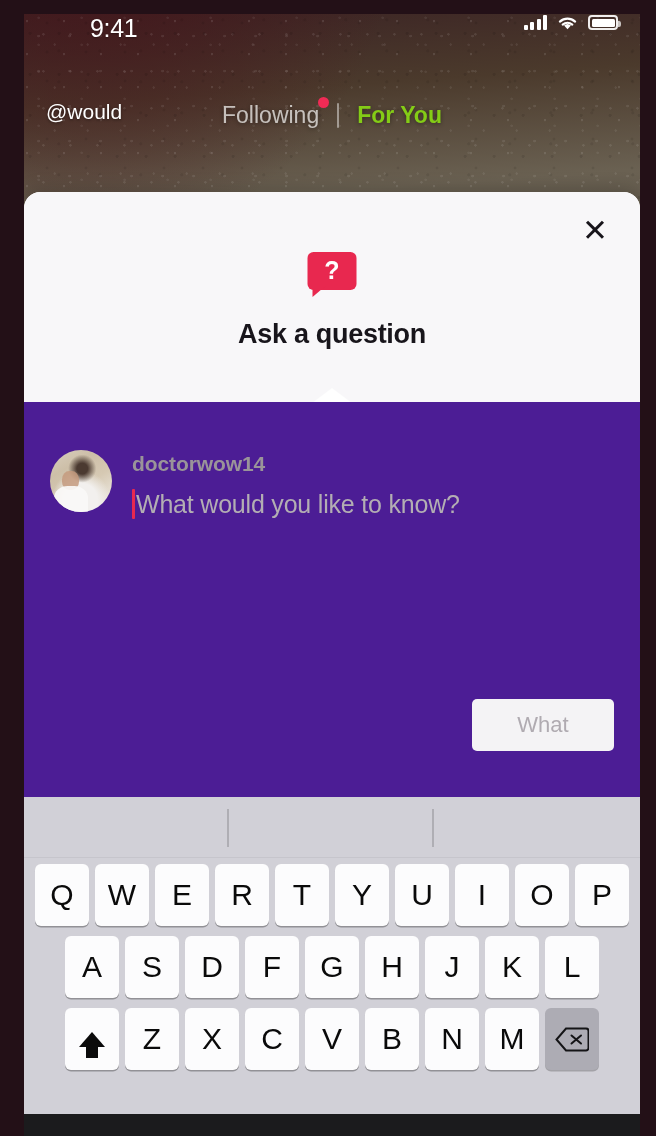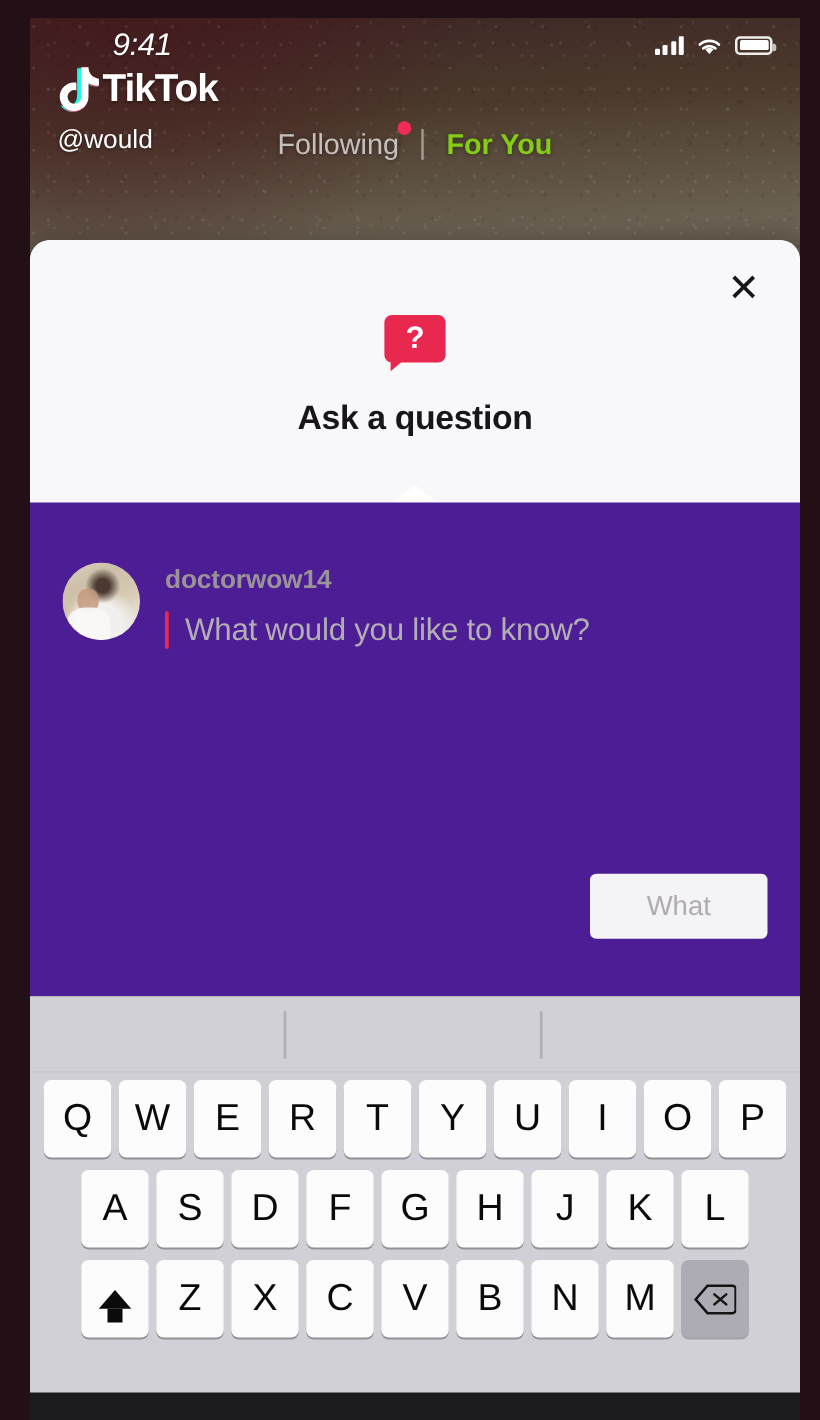--- a/index.html
+++ b/index.html
@@ -41,22 +41,22 @@
     position:absolute; left:296px; top:520px;
     width:0; height:0;
     border-left:46px solid rgba(255,255,255,.10);
     border-top:30px solid transparent;
     border-bottom:30px solid transparent;
   }
 
   
   #status-bar{
     position:absolute; left:0; top:0; width:616px; height:44px;
-    display:flex; align-items:center; justify-content:space-between;
-    padding:0 22px; z-index:40; color:#fff;font-style:italic;
+    display:flex; align-items:flex-start; justify-content:space-between;
+    padding:0 22px; z-index:40; color:#fff;
   }
   #status-time{
     font-size:25px; font-weight:400; letter-spacing:-.3px;
     margin-left:44px; text-shadow:0 1px 2px rgba(0,0,0,.35);
   }
   #status-icons{ display:flex; align-items:center; gap:9px; }
   .sig-bars{ display:flex; align-items:flex-end; gap:2.5px; height:15px; }
   .sig-bars i{ display:block; width:4px; background:#fff; border-radius:1px; }
   .sig-bars i:nth-child(1){height:5px}
   .sig-bars i:nth-child(2){height:8px}
@@ -177,21 +177,21 @@
   #avatar:after{
     content:""; position:absolute; left:6%; top:58%;
     width:56%; height:48%; border-radius:40% 40% 0 0;
     background:rgba(250,249,247,.92);
   }
   #compose-fields{ flex:1; padding-left:20px; padding-top:2px; }
   #compose-username{
     font-size:21px; font-weight:bold; color:#9a9499; letter-spacing:-.1px;
   }
   #compose-input-line{
-    display:flex; align-items:center; margin-top:11px; height:34px;gap:12px;
+    display:flex; align-items:center; margin-top:11px; height:34px;
   }
   #caret{
     width:3px; height:30px; background:#e8284f; border-radius:1px;
     flex:0 0 3px; margin-right:1px;
   }
   #compose-placeholder{
     font-size:25px; color:#b3aeb3; letter-spacing:-.2px;
   }
   #post-btn{
     position:absolute; right:26px; bottom:46px;
@@ -271,28 +271,20 @@
           <path d="M11.5 15.2 L8.1 11.4 a5.1 5.1 0 0 1 6.8 0 Z" fill="#fff"></path>
           <path d="M3.9 7.6 a11.4 11.4 0 0 1 15.2 0" stroke="#fff" stroke-width="2.2" fill="none" stroke-linecap="round"></path>
           <path d="M6.7 10.6 a7.4 7.4 0 0 1 9.6 0" stroke="#fff" stroke-width="2.2" fill="none" stroke-linecap="round"></path>
         </svg>
         <div id="battery">
             <span></span>
           </div>
       </div>
     </div>
 
-    <div id="brand">
-      <svg width="34" height="38" viewBox="0 0 34 38">
-        <path d="M23.5 2.5 c0 5.2 3.6 8.6 8.3 9.1 v5.6 c-3.2 .2-6-.8-8.3-2.6 v11.5 c0 6.4-5.2 11.4-11.5 11.4 -4 0-7.6-2.1-9.6-5.3 3 1.7 7.9 1.6 10.9-1.5 2-2 2.4-4.1 2.4-7.3 V2.5 Z" fill="#25F4EE"></path>
-        <path d="M26.1 1 c0 5.2 3.6 8.6 8.3 9.1 v5.6 c-3.2 .2-6-.8-8.3-2.6 v11.5 c0 6.4-5.2 11.4-11.5 11.4 -2.4 0-4.6-.7-6.4-2 2.1 2.1 5 3.4 8.2 3.4 6.3 0 11.5-5 11.5-11.4 V14.5 c2.3 1.8 5.1 2.8 8.3 2.6 v-5.6 c-4.7-.5-8.3-3.9-8.3-9.1 Z" fill="#FE2C55" transform="translate(-3.5,0)"></path>
-        <path d="M24.8 1.8 c0 5.2 3.6 8.6 8.3 9.1 v5.6 c-3.2 .2-6-.8-8.3-2.6 v11.5 c0 6.4-5.2 11.4-11.5 11.4 -6.3 0-11.5-5-11.5-11.4 0-6.3 5.2-11.4 11.5-11.4 .6 0 1.2 .1 1.8 .2 v6 a5.5 5.5 0 1 0 3.9 5.2 V1.8 Z" fill="#fff"></path>
-      </svg>
-      <div id="brand-name">TikTok</div>
-    </div>
     <div id="handle">@would</div>
 
     <div id="feed-tabs">
       <div class="feed-tab inactive">
         <span>Following</span>
         <span id="tab-dot"></span>
       </div>
       <div id="tab-sep"></div>
       <div class="feed-tab active">
         <span>For You</span>

